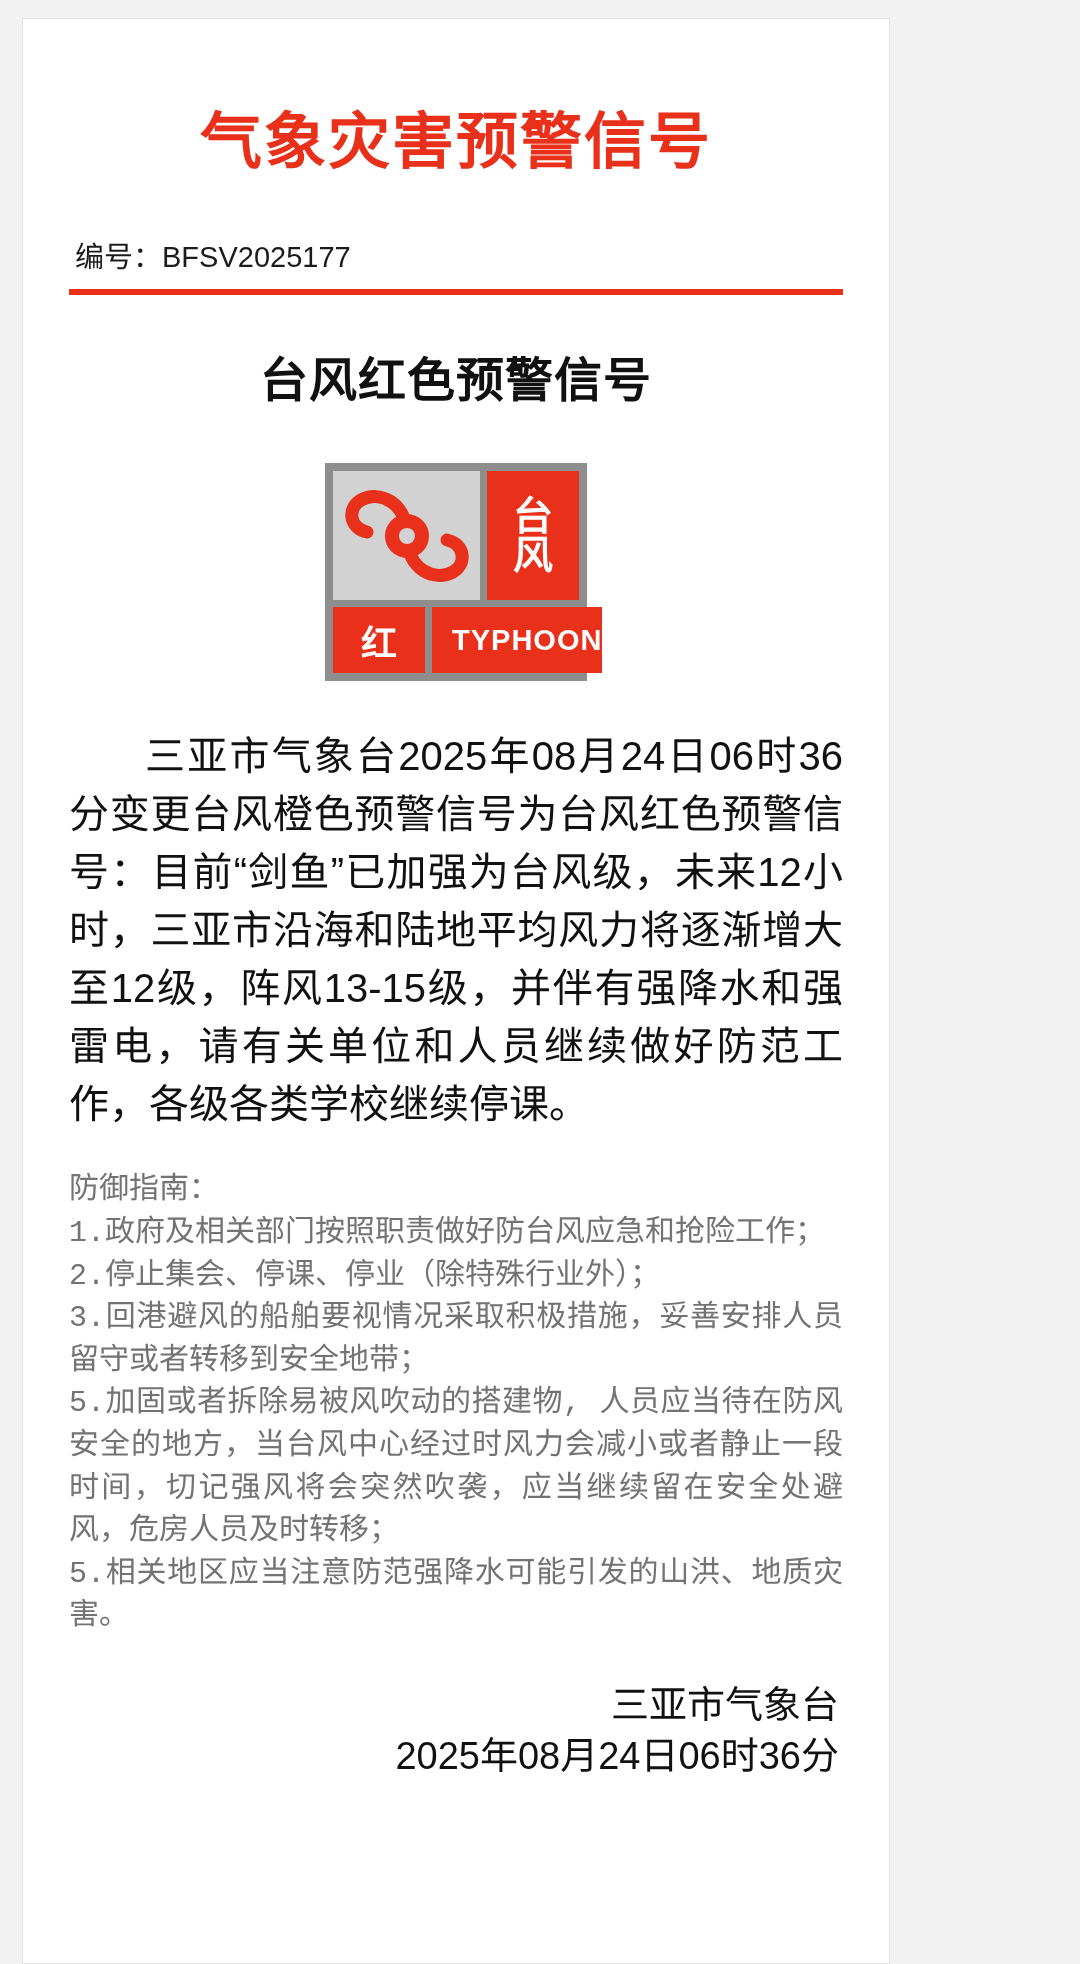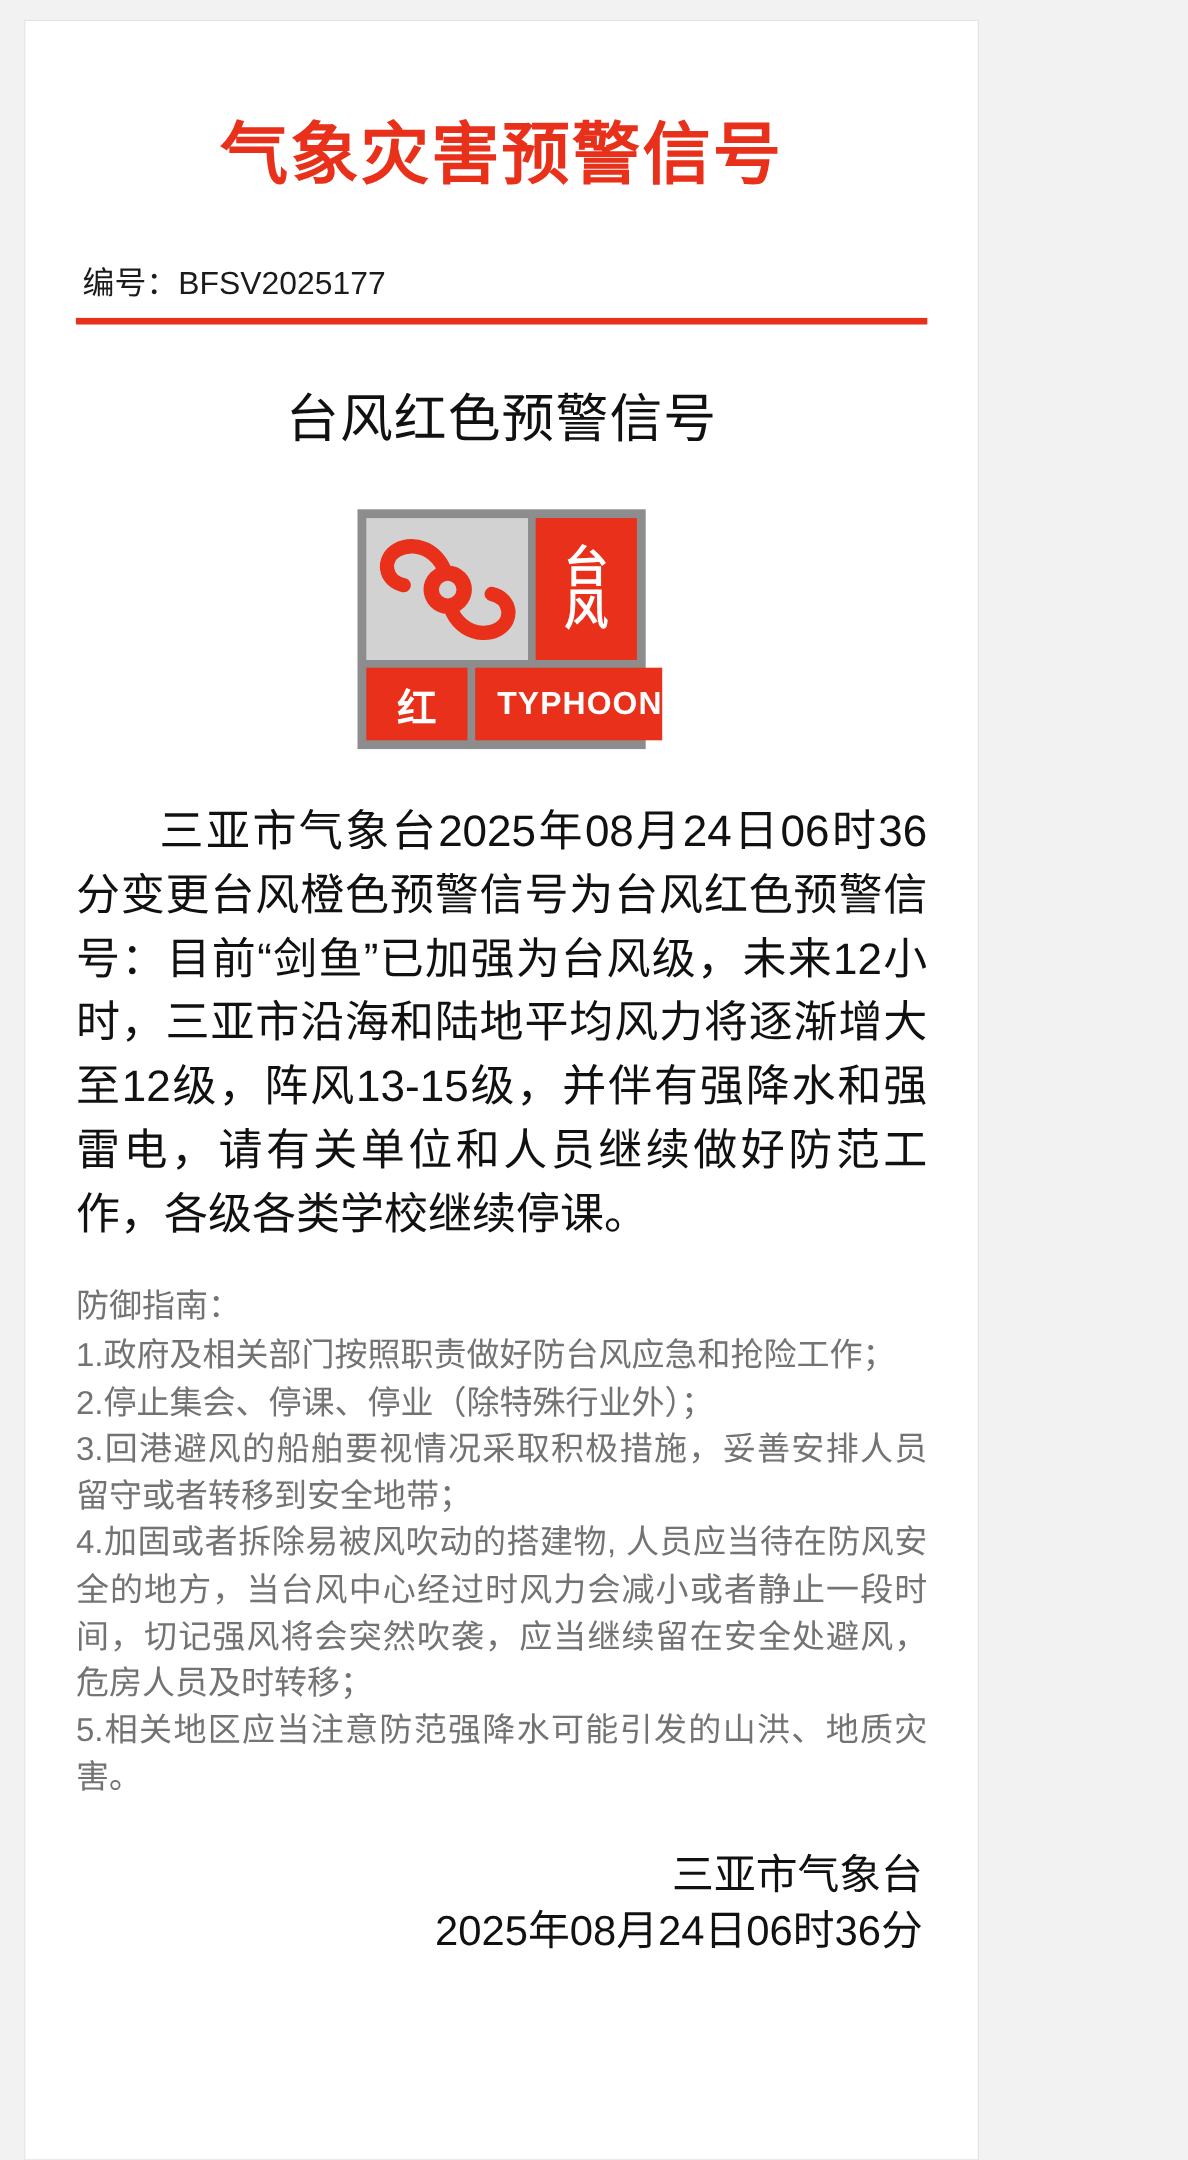--- a/index.html
+++ b/index.html
@@ -50,21 +50,21 @@
     white-space: nowrap;
   }
   .red-rule {
     height: 6px;
     background: #e8301a;
     margin: 0 0 46px 0;
   }
   .signal-title {
     text-align: center;
     font-size: 48px;
-    font-weight: normal;
+    font-weight: bold;
     color: #111111;
     letter-spacing: 1px;
     margin: 14px 0 52px 0;
   }
   .badge-wrap {
     display: flex;
     justify-content: center;
     margin-bottom: 46px;
   }
   .badge {
@@ -143,20 +143,21 @@
     line-height: 1.42;
     color: #737373;
     margin: 0 0 28px 0;
   }
   .guide-heading {
     margin-bottom: 2px;
   }
   .guide-item {
     margin: 0;
     text-align: justify;
+    font-family: Liberation Mono, monospace;
   }
   .signoff {
     text-align: right;
     font-size: 38px;
     line-height: 1.35;
     color: #111111;
     margin-top: 42px;
     padding-right: 4px;
   }
 </style>
@@ -201,21 +202,21 @@
       </div>
     </div>
 
     <p class="body-text indent">三亚市气象台2025年08月24日06时36分变更台风橙色预警信号为台风红色预警信号：目前“剑鱼”已加强为台风级，未来12小时，三亚市沿海和陆地平均风力将逐渐增大至12级，阵风13-15级，并伴有强降水和强雷电，请有关单位和人员继续做好防范工作，各级各类学校继续停课。</p>
 
     <div class="guide-block">
       <div class="guide-heading">防御指南：</div>
       <p class="guide-item">1.政府及相关部门按照职责做好防台风应急和抢险工作；</p>
       <p class="guide-item">2.停止集会、停课、停业（除特殊行业外）；</p>
       <p class="guide-item">3.回港避风的船舶要视情况采取积极措施，妥善安排人员留守或者转移到安全地带；</p>
-      <p class="guide-item">4.加固或者拆除易被风吹动的搭建物, 人员应当待在防风安全的地方，当台风中心经过时风力会减小或者静止一段时间，切记强风将会突然吹袭，应当继续留在安全处避风，危房人员及时转移；</p>
+      <p class="guide-item">5.加固或者拆除易被风吹动的搭建物, 人员应当待在防风安全的地方，当台风中心经过时风力会减小或者静止一段时间，切记强风将会突然吹袭，应当继续留在安全处避风，危房人员及时转移；</p>
       <p class="guide-item">5.相关地区应当注意防范强降水可能引发的山洪、地质灾害。</p>
     </div>
 
     <div class="signoff">
       <div>三亚市气象台</div>
       <div>2025年08月24日06时36分</div>
     </div>
 
   </div>
 </div>

